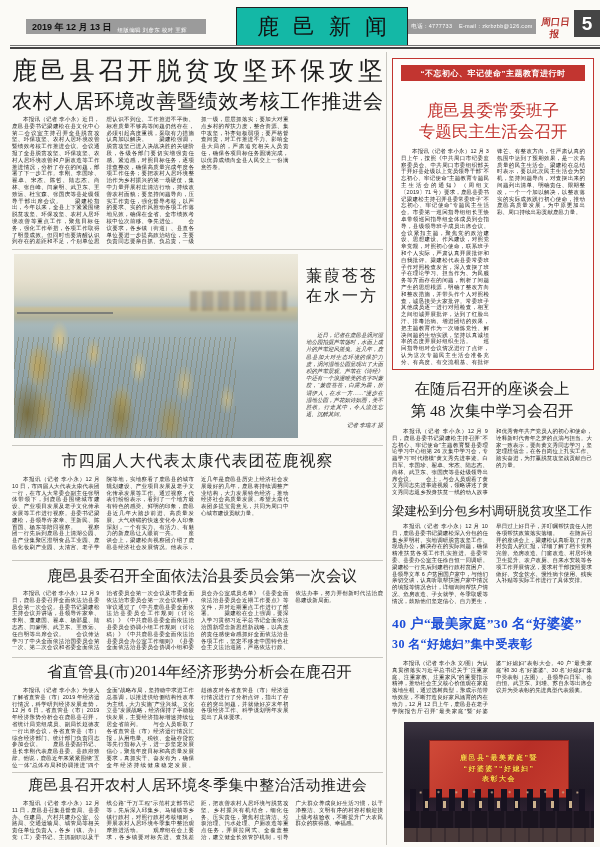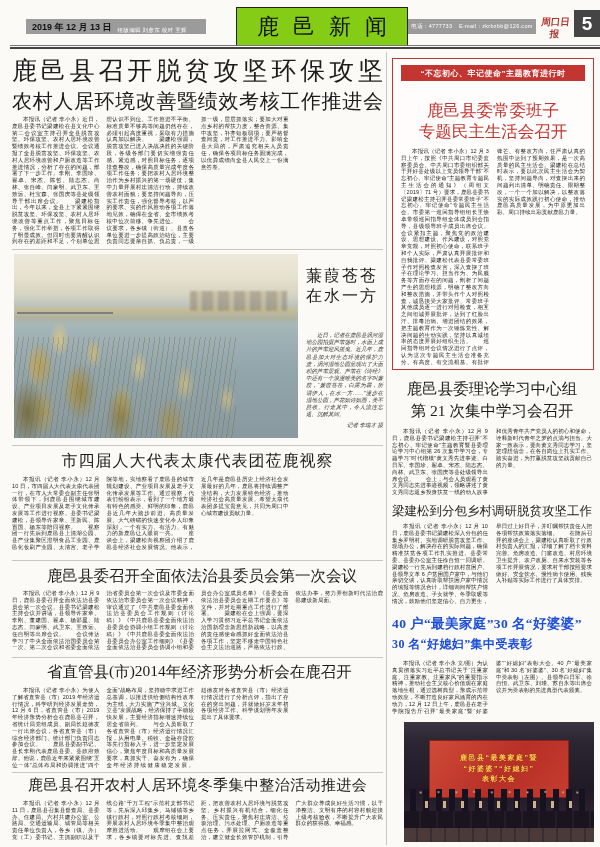--- a/index.html
+++ b/index.html
@@ -7,21 +7,21 @@
     width:600px;height:847px;position:relative;overflow:hidden;
     background:#fbfaf6;font-family:"Liberation Sans",sans-serif;
     -webkit-text-size-adjust:none;
   }
   .abs{position:absolute;}
   .serif{font-family:"Liberation Serif","DejaVu Serif",serif;}
   
   .hbar{background:#9b9b9b;display:flex;align-items:center;}
   .hdate{font-size:9px;font-weight:bold;color:#111;padding:0 6px;white-space:nowrap;}
   .hsmall{font-size:5.5px;color:#fff;white-space:nowrap;letter-spacing:.3px;}
-  .center-box{background:#84cc16;border:1.5px solid #222;display:flex;align-items:center;justify-content:center;text-align:center;}
+  .center-box{background:#14b8a6;border:1.5px solid #222;display:flex;align-items:center;justify-content:center;text-align:center;}
   .center-box span{font-size:22px;letter-spacing:14px;padding-left:14px;color:#111;}
   .paper-logo{color:#b5342f;font-weight:bold;font-size:9.5px;transform:skewX(-6deg);letter-spacing:0;line-height:12px;text-align:center;}
   .pagenum{background:#454545;color:#fff;display:flex;align-items:center;justify-content:center;font-size:19px;font-weight:bold;}
   .hrule{border-top:1px solid #777;border-bottom:2px solid #444;height:1px;}
   
   .char-justify{display:flex;justify-content:space-between;}
   .hl{color:#1c1c1c;font-weight:500;}
   .divider{border-top:1px solid #c8c6c0;}
   .vrule{border-left:1px solid #c8c6c0;}
   
@@ -258,22 +258,22 @@
 
 <div class="abs vrule" style="left:386px;top:52px;height:793px;"></div>
 
 <div class="abs theme-box" style="left:392px;top:58px;width:200px;height:310px;">
   <div class="theme-banner" style="margin:6px 8px 0 8px;height:16px;">“不忘初心、牢记使命”主题教育进行时</div>
   <div class="red-hl serif" style="margin-top:19px;font-size:16.5px;line-height:21px;">鹿邑县委常委班子</div>
   <div class="red-hl serif" style="font-size:16.5px;line-height:21px;">专题民主生活会召开</div>
   <div class="bt cols2" style="margin:6px 8px 0 8px;height:222px;column-gap:8px;">本报讯（记者 李小永）12 月 3 日上午，按照《中共周口市纪委监察委员会、中共周口市委组织部关于开好县处级以上党员领导干部“不忘初心、牢记使命”主题教育专题民主生活会的通知》（周组文〔2019〕71 号）要求，鹿邑县委书记梁建松主持召开县委常委班子“不忘初心、牢记使命”专题民主生活会。市委第一巡回指导组组长王焕卓带领巡回指导组全体成员到会指导，县级领导班子成员出席会议。　　会议紧扣主题，聚焦党的政治建设、思想建设、作风建设，对照党章党规，对照初心使命，联系班子和个人实际，严肃认真开展批评和自我批评。梁建松代表县委常委班子作对照检查发言，深入查摆了班子在理论学习、担当作为、为民服务等方面存在的问题，剖析了问题产生的思想根源，明确了整改方向和整改措施，并带头作个人对照检查，诚恳接受大家批评。常委班子其他成员逐一进行对照检查，相互之间坦诚开展批评，达到了红脸出汗、排毒治病、增进团结的效果，把主题教育作为一次锤炼党性、解决问题的生动实践，坚持以真诚坦率的态度开展好组织生活。　　巡回指导组对会议情况进行了点评，认为这次专题民主生活会准备充分、有高度、有交流根基、有批评锋芒、有整改方向，住严肃认真的氛围中达到了预期效果，是一次高质量的民主生活会。梁建松在总结时表示，要以此次民主生活会为契机，坚持问题导向，对查摆出来的问题列出清单、明确责任、限期整改，一个一个加以解决，以整改落实的实际成效践行初心使命，推动鹿邑高质量发展，为中原更加出彩、周口持续出彩贡献鹿邑力量。</div>
 </div>
 
-<div class="abs r-hl serif" style="left:392px;top:378px;width:200px;font-size:15.5px;line-height:22px;">鹿邑县委理论学习中心组</div>
-<div class="abs r-hl serif" style="left:392px;top:400px;width:200px;font-size:15.5px;line-height:22px;">第 21 次集中学习会召开</div>
+<div class="abs r-hl serif" style="left:392px;top:378px;width:200px;font-size:15.5px;line-height:22px;">在随后召开的座谈会上</div>
+<div class="abs r-hl serif" style="left:392px;top:400px;width:200px;font-size:15.5px;line-height:22px;">第 48 次集中学习会召开</div>
 <div class="abs bt cols2" style="left:392px;top:428px;width:200px;height:68px;column-gap:8px;">本报讯（记者 李小永）12 月 9 日，鹿邑县委书记梁建松主持召开“不忘初心、牢记使命”主题教育暨县委理论学习中心组第 26 次集中学习会，专题学习“时代楷模”黄文秀先进事迹。白日军、李国珍、翟卓、宋杰、陆志杰、尚林、武卫东、张国庆等县处级领导出席会议。　　会上，与会人员观看了黄文秀同志先进事迹视频，领略讲述了黄文秀同志返乡投身扶贫一线的动人故事和优秀青年共产党员人的初心和使命，诠释新时代青年之梦的点滴与担当。大家一致表示，要向黄文秀同志学习，坚定理想信念，在各自岗位上扎实工作、踏实奋进，为打赢脱贫攻坚战贡献自己的力量。</div>
 
 <div class="abs hl serif char-justify" style="left:392px;top:503px;width:200px;font-size:12.5px;">
     <span>梁</span>
     <span>建</span>
     <span>松</span>
     <span>到</span>
     <span>分</span>
     <span>包</span>
     <span>乡</span>

